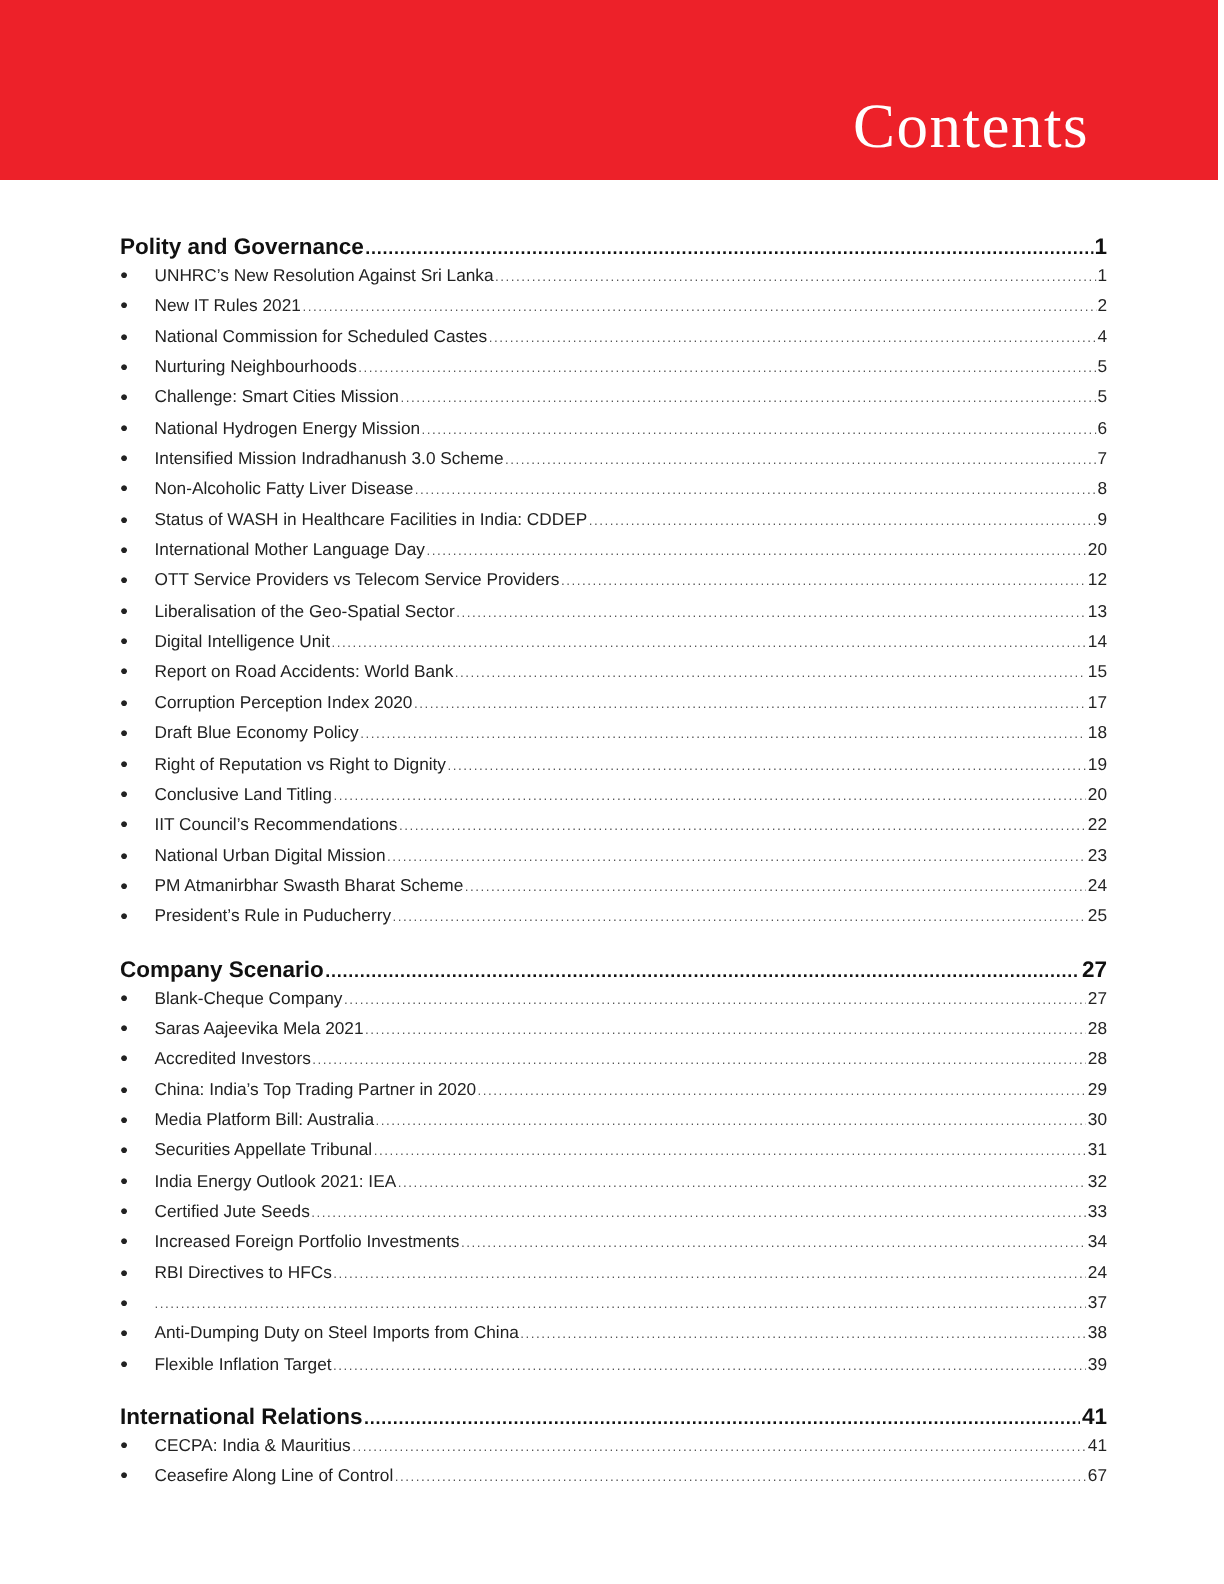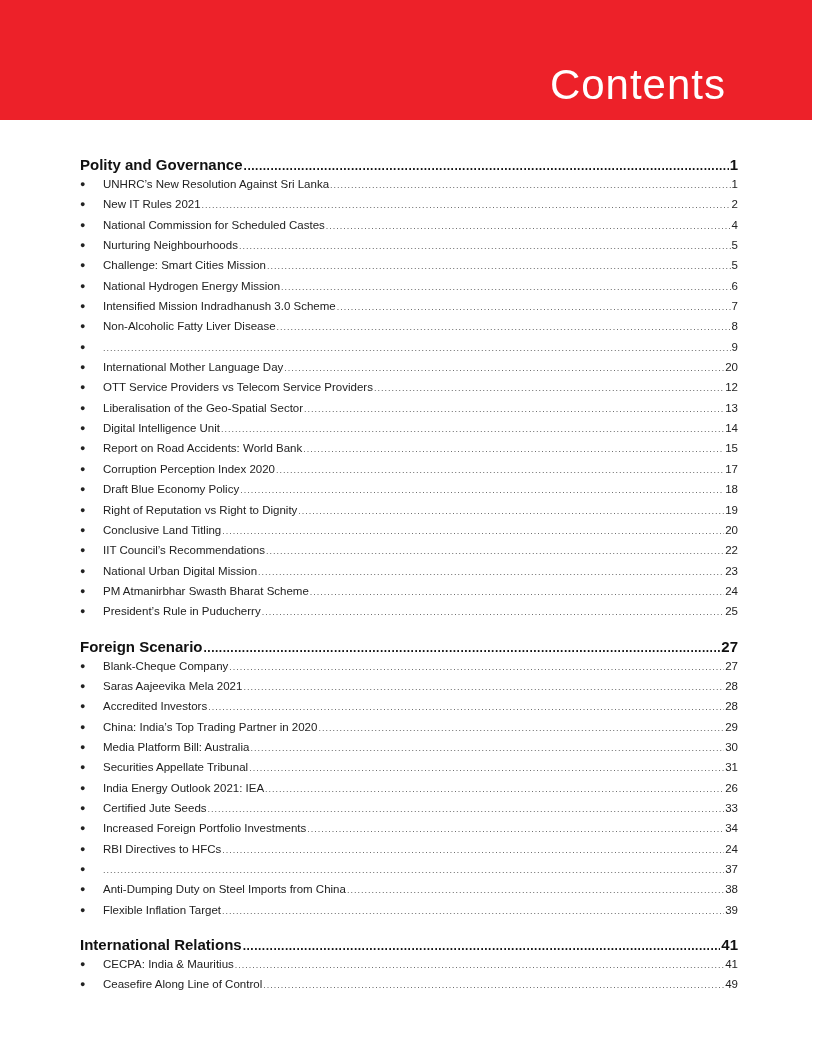--- a/index.html
+++ b/index.html
@@ -1,19 +1,19 @@
 <!DOCTYPE html>
 <html><head>
 <meta charset="utf-8">
 <style>
   html, body { margin: 0; padding: 0; background: #ffffff; }
   body { width: 816px; height: 1056px; position: relative; overflow: hidden;
          font-family: "Liberation Sans", "DejaVu Sans", sans-serif; color: #1a1a1a; }
   .header-band { position: absolute; left: 0; top: 0; width: 812px; height: 120px; background: #ed2129; }
-  .header-title { position: absolute; right: 86px; top: 64px; font-family: Liberation Sans, sans-serif;
+  .header-title { position: absolute; right: 86px; top: 64px; font-family: Liberation Serif, serif;
                   font-size: 42px; font-weight: normal; color: #ffffff; letter-spacing: 1px; line-height: 1; }
   .toc { position: absolute; left: 80px; top: 156px; width: 658px; }
   .section { margin-bottom: 12px; }
   .row { display: flex; align-items: baseline; white-space: nowrap; overflow: hidden; }
   .row.section-head { height: 22px; font-weight: bold; font-size: 15px; color: #111; }
   .row.item { height: 20.35px; font-size: 11.5px; color: #222; }
   .bullet { width: 23px; flex: 0 0 23px; font-size: 9px; color: #222; position: relative; top: -1px; }
   .label { flex: 0 0 auto; padding-right: 1px; }
   .leader { flex: 1 1 auto; overflow: hidden; color: #555; letter-spacing: 1px; font-size: 9px; }
   .section-head .leader { color: #111; font-size: 12px; letter-spacing: 0.5px; font-weight: bold; }
@@ -77,20 +77,21 @@
         <span class="page">7</span>
       </div>
       <div class="row item">
         <span class="bullet">●</span>
         <span class="label">Non-Alcoholic Fatty Liver Disease</span>
         <span class="leader"></span>
         <span class="page">8</span>
       </div>
       <div class="row item">
         <span class="bullet">●</span>
+        <span class="label">Status of WASH in Healthcare Facilities in India: CDDEP</span>
         <span class="leader"></span>
         <span class="page">9</span>
       </div>
       <div class="row item">
         <span class="bullet">●</span>
         <span class="label">International Mother Language Day</span>
         <span class="leader"></span>
         <span class="page">20</span>
       </div>
       <div class="row item">
@@ -161,21 +162,21 @@
       </div>
       <div class="row item">
         <span class="bullet">●</span>
         <span class="label">President’s Rule in Puducherry</span>
         <span class="leader"></span>
         <span class="page">25</span>
       </div>
     </div>
     <div class="section">
       <div class="row section-head">
-        <span class="label">Foreign Scenario</span>
+        <span class="label">Company Scenario</span>
         <span class="leader"></span>
         <span class="page">27</span>
       </div>
       <div class="row item">
         <span class="bullet">●</span>
         <span class="label">Blank-Cheque Company</span>
         <span class="leader"></span>
         <span class="page">27</span>
       </div>
       <div class="row item">
@@ -205,21 +206,21 @@
       <div class="row item">
         <span class="bullet">●</span>
         <span class="label">Securities Appellate Tribunal</span>
         <span class="leader"></span>
         <span class="page">31</span>
       </div>
       <div class="row item">
         <span class="bullet">●</span>
         <span class="label">India Energy Outlook 2021: IEA</span>
         <span class="leader"></span>
-        <span class="page">26</span>
+        <span class="page">32</span>
       </div>
       <div class="row item">
         <span class="bullet">●</span>
         <span class="label">Certified Jute Seeds</span>
         <span class="leader"></span>
         <span class="page">33</span>
       </div>
       <div class="row item">
         <span class="bullet">●</span>
         <span class="label">Increased Foreign Portfolio Investments</span>
@@ -259,16 +260,16 @@
       <div class="row item">
         <span class="bullet">●</span>
         <span class="label">CECPA: India &amp; Mauritius</span>
         <span class="leader"></span>
         <span class="page">41</span>
       </div>
       <div class="row item">
         <span class="bullet">●</span>
         <span class="label">Ceasefire Along Line of Control</span>
         <span class="leader"></span>
-        <span class="page">49</span>
+        <span class="page">67</span>
       </div>
     </div>
   </div>
 
 </body></html>

